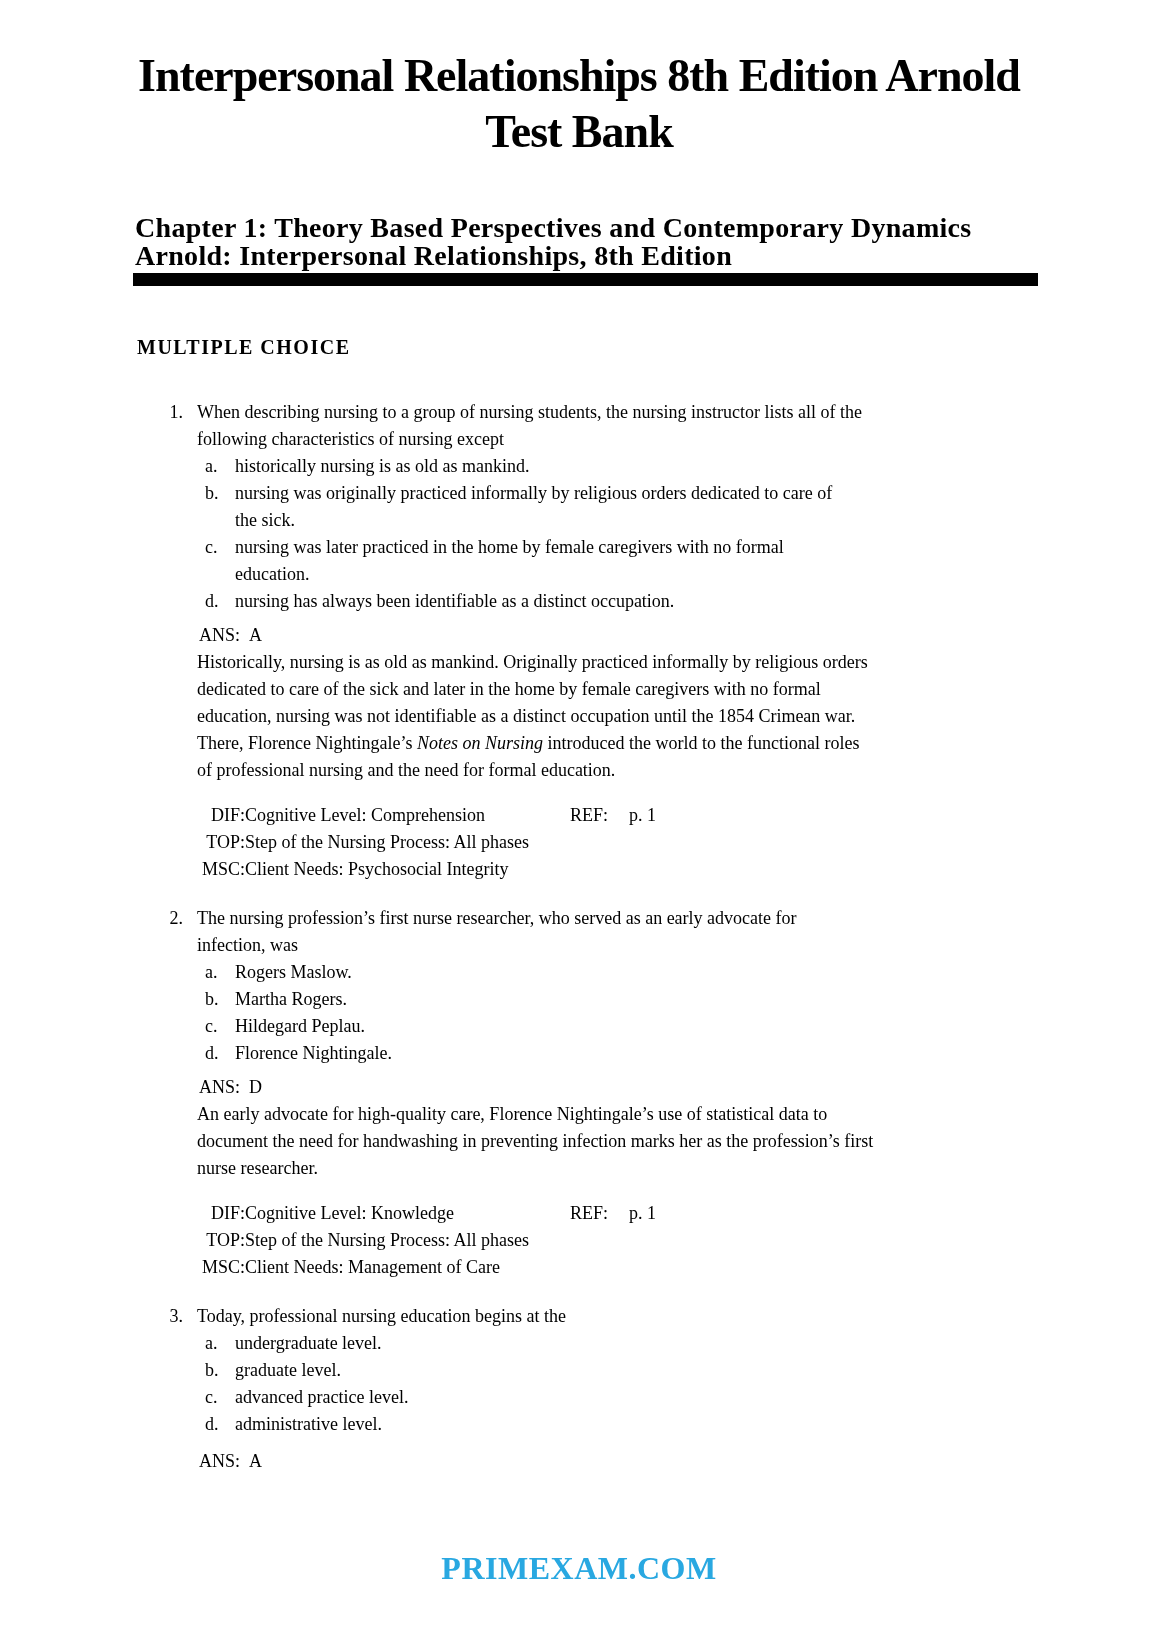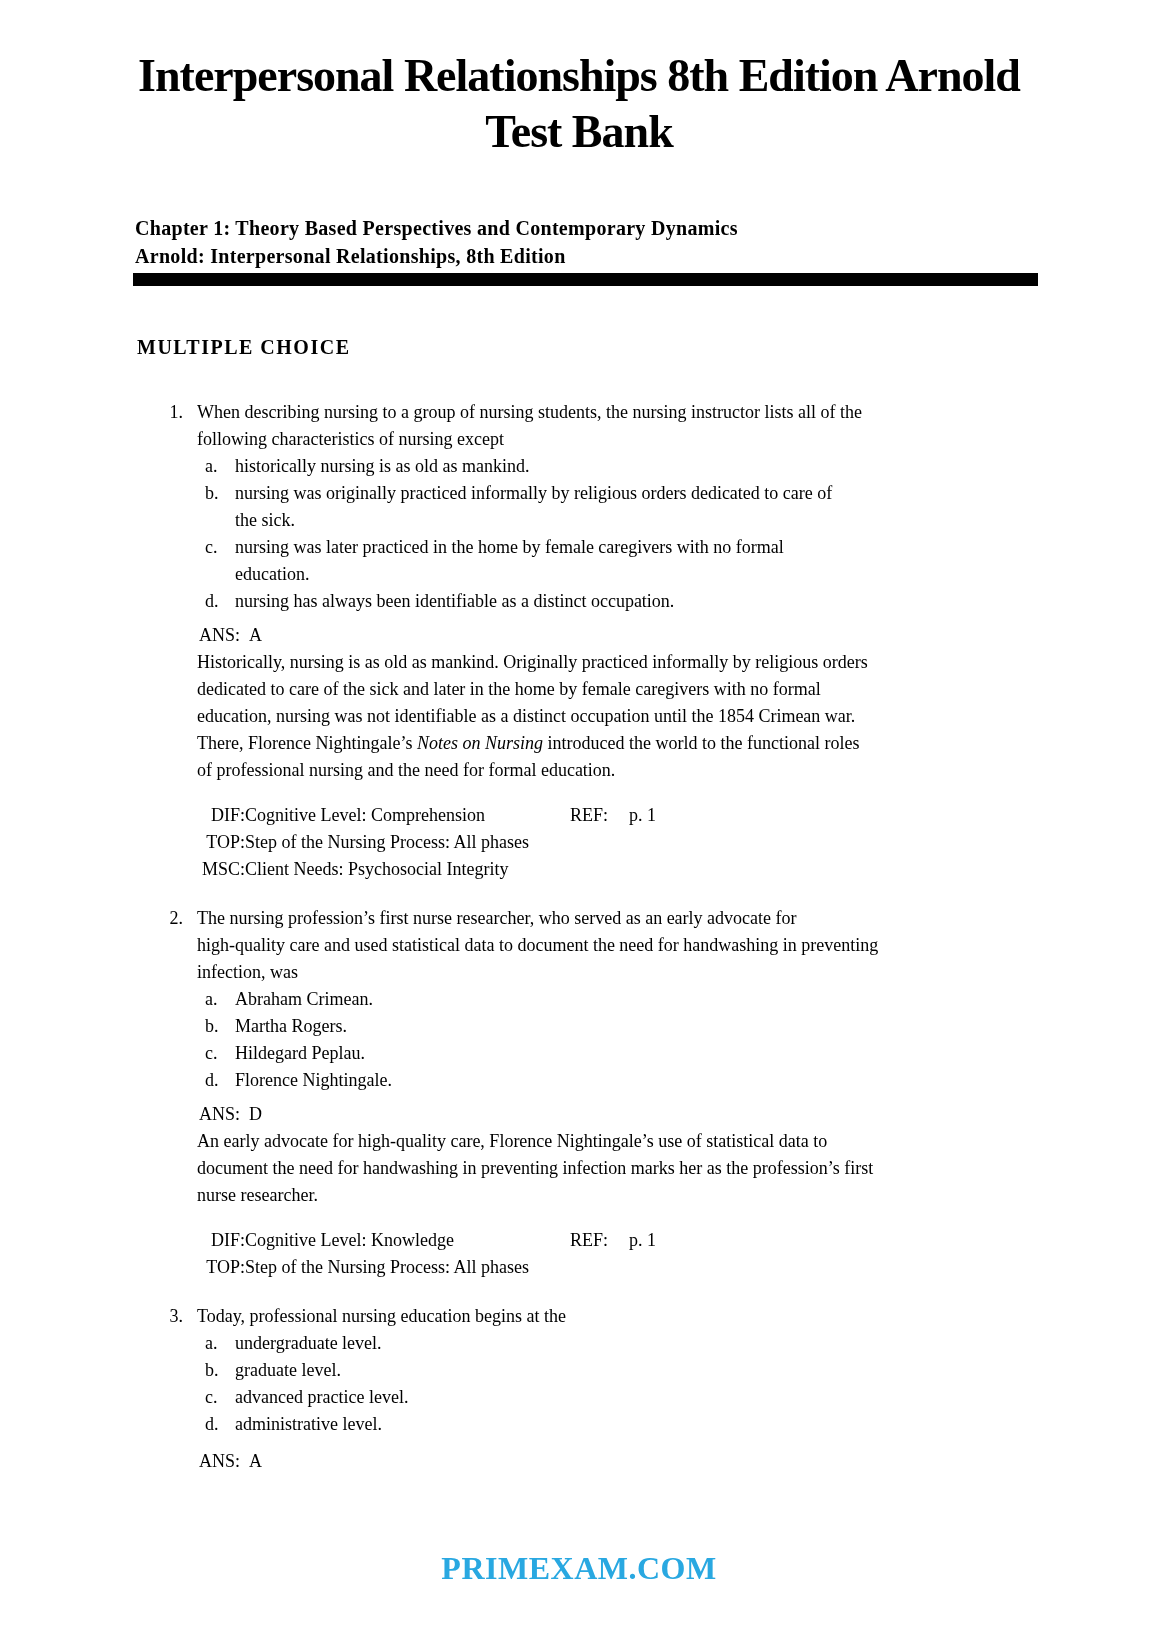--- a/index.html
+++ b/index.html
@@ -13,21 +13,21 @@
   .page { position:relative; width:1158px; height:1637px; background:#ffffff; overflow:hidden; }
 
   .doc-title {
     padding-top:48px;
     text-align:center;
     font-size:46px; font-weight:bold; line-height:56px;
     letter-spacing:-1px;
   }
   .chapter {
     margin:54px 0 0 135px;
-    font-size:20px; font-weight:bold; line-height:28px; letter-spacing:0.3px;
+    font-size:28px; font-weight:bold; line-height:28px; letter-spacing:0.3px;
   }
   .rule { margin:3px 0 0 133px; width:905px; height:13px; background:#000000; }
 
   .section-heading {
     margin:48px 0 0 137px;
     font-size:20px; font-weight:bold; line-height:27px; letter-spacing:1.5px;
   }
 
   .questions { margin:38px 0 0 135px; width:892px; font-size:18px; line-height:27px; }
   .question + .question { margin-top:22px; }
@@ -130,26 +130,25 @@
           </div>
         </div>
       </div>
     </div>
 
     <div class="question">
       <div class="q-row">
         <div class="q-num">2.</div>
         <div class="q-body">
           <div class="line">The nursing profession’s first nurse researcher, who served as an early advocate for</div>
-          <div class="line">high-quality care and used statistical data to document the need for handwashing in preventing</div>
           <div class="line">infection, was</div>
           <div class="options">
             <div class="option">
               <span>a.</span>
-              <span><span class="line">Abraham Crimean.</span></span>
+              <span><span class="line">Rogers Maslow.</span></span>
             </div>
             <div class="option">
               <span>b.</span>
               <span><span class="line">Martha Rogers.</span></span>
             </div>
             <div class="option">
               <span>c.</span>
               <span><span class="line">Hildegard Peplau.</span></span>
             </div>
             <div class="option">
@@ -165,20 +164,23 @@
             <div class="line"><span>document the need for handwashing in preventing infection marks her as the profession’s first</span><em></em><span></span></div>
             <div class="line"><span>nurse researcher.</span><em></em><span></span></div>
           </div>
           <div class="meta">
             <div class="meta-row">
               <span class="meta-label">DIF:</span><span>Cognitive Level: Knowledge</span>
               <span class="meta-ref"><span>REF:</span><span class="ref-val">p. 1</span></span>
             </div>
             <div class="meta-row">
               <span class="meta-label">TOP:</span><span>Step of the Nursing Process: All phases</span>
+            </div>
+            <div class="meta-row">
+              <span class="meta-label">MSC:</span><span>Client Needs: Management of Care</span>
             </div>
           </div>
         </div>
       </div>
     </div>
 
     <div class="question">
       <div class="q-row">
         <div class="q-num">3.</div>
         <div class="q-body">

